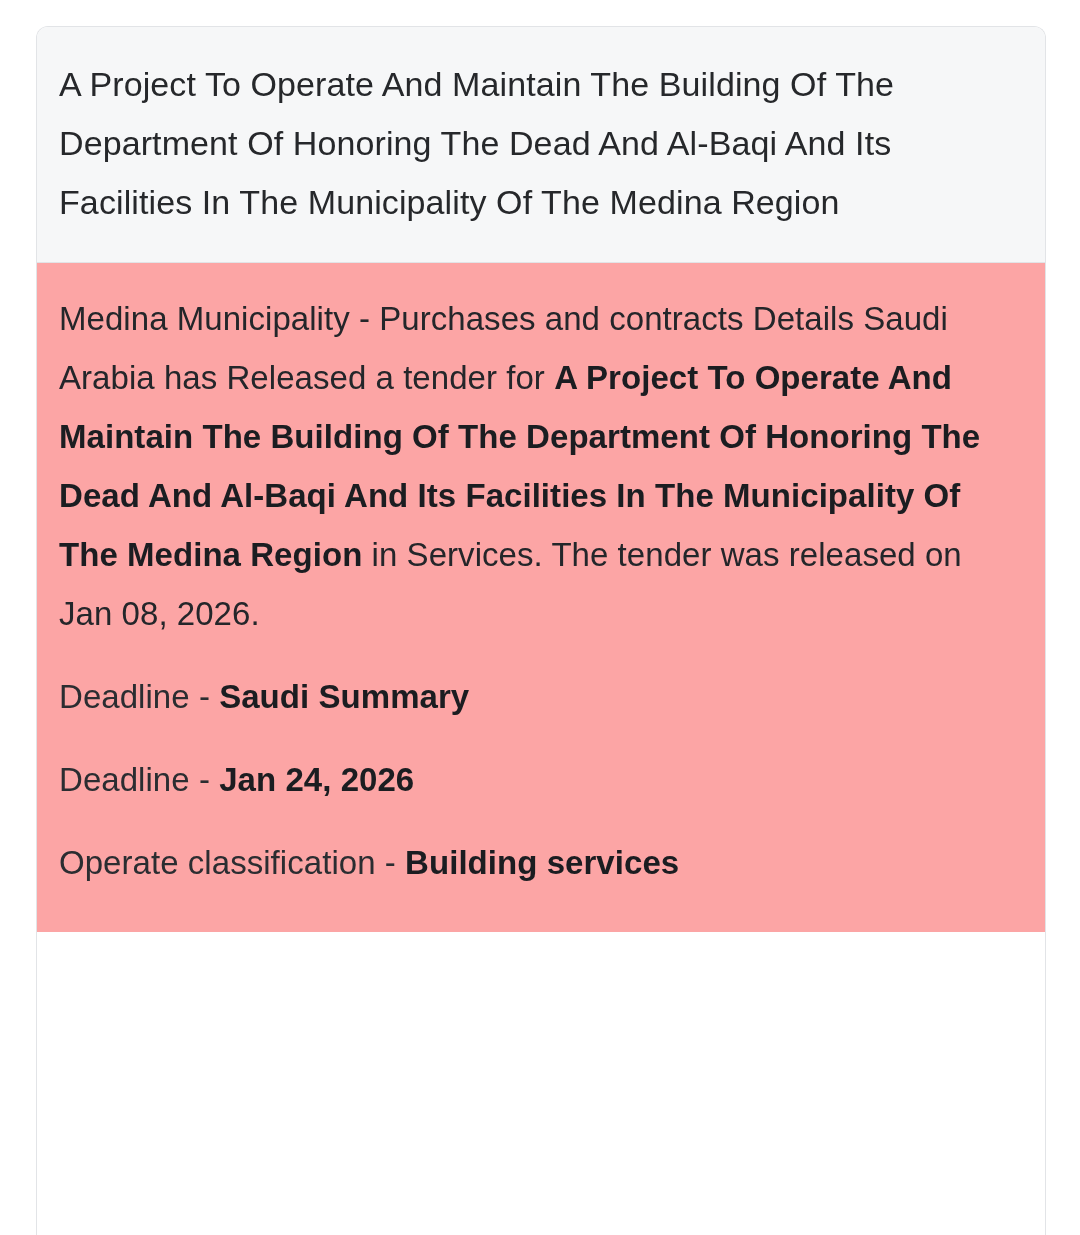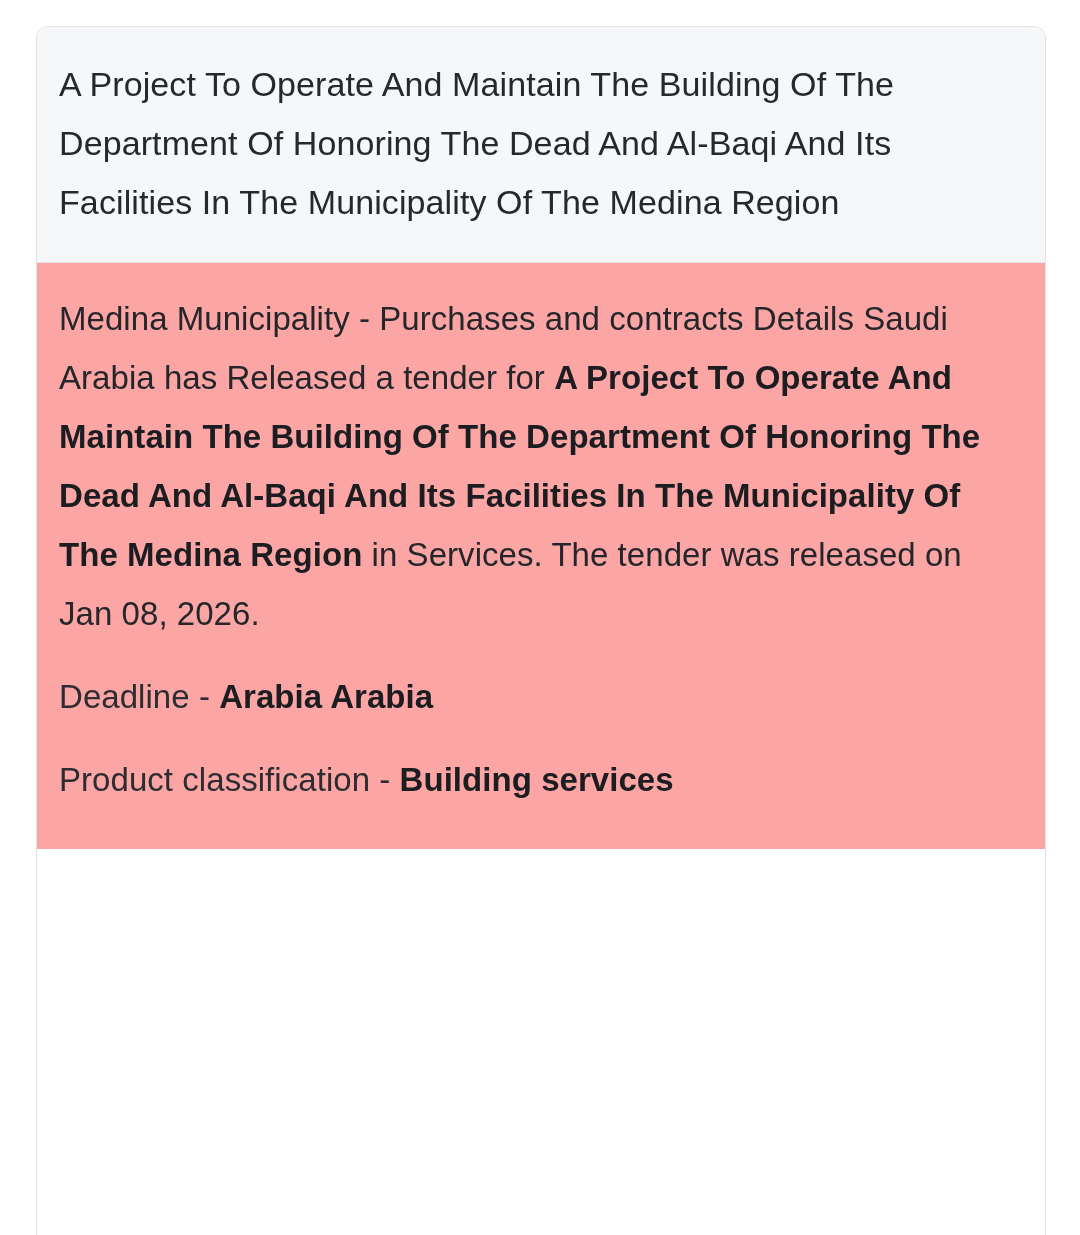--- a/index.html
+++ b/index.html
@@ -108,25 +108,28 @@
 
     <div class="card-body">
 
       <p class="intro-paragraph">
         <span>Medina Municipality - Purchases and contracts Details</span>
         <span>Saudi Arabia has Released a tender for </span><span class="strong">A Project To Operate And Maintain The Building Of The Department Of Honoring The Dead And Al-Baqi And Its Facilities In The Municipality Of The Medina Region</span><span> in Services.</span>
         <span>The tender was released on Jan 08, 2026.</span>
       </p>
 
       <p class="detail-row">
-        <span class="detail-label">Deadline</span><span class="sep"> - </span><span class="detail-value">Arabia Arabia</span>
+        <span class="detail-label">Deadline</span><span class="sep"> - </span><span class="detail-value">Saudi Summary</span>
       </p>
 
 
+      <p class="detail-row">
+        <span class="detail-label">Deadline</span><span class="sep"> - </span><span class="detail-value">Jan 24, 2026</span>
+      </p>
 
 
       <p class="detail-row">
-        <span class="detail-label">Product classification</span><span class="sep"> - </span><span class="detail-value">Building services</span>
+        <span class="detail-label">Operate classification</span><span class="sep"> - </span><span class="detail-value">Building services</span>
       </p>
 
     </div>
   </div>
 </div>
 
 </body></html>

